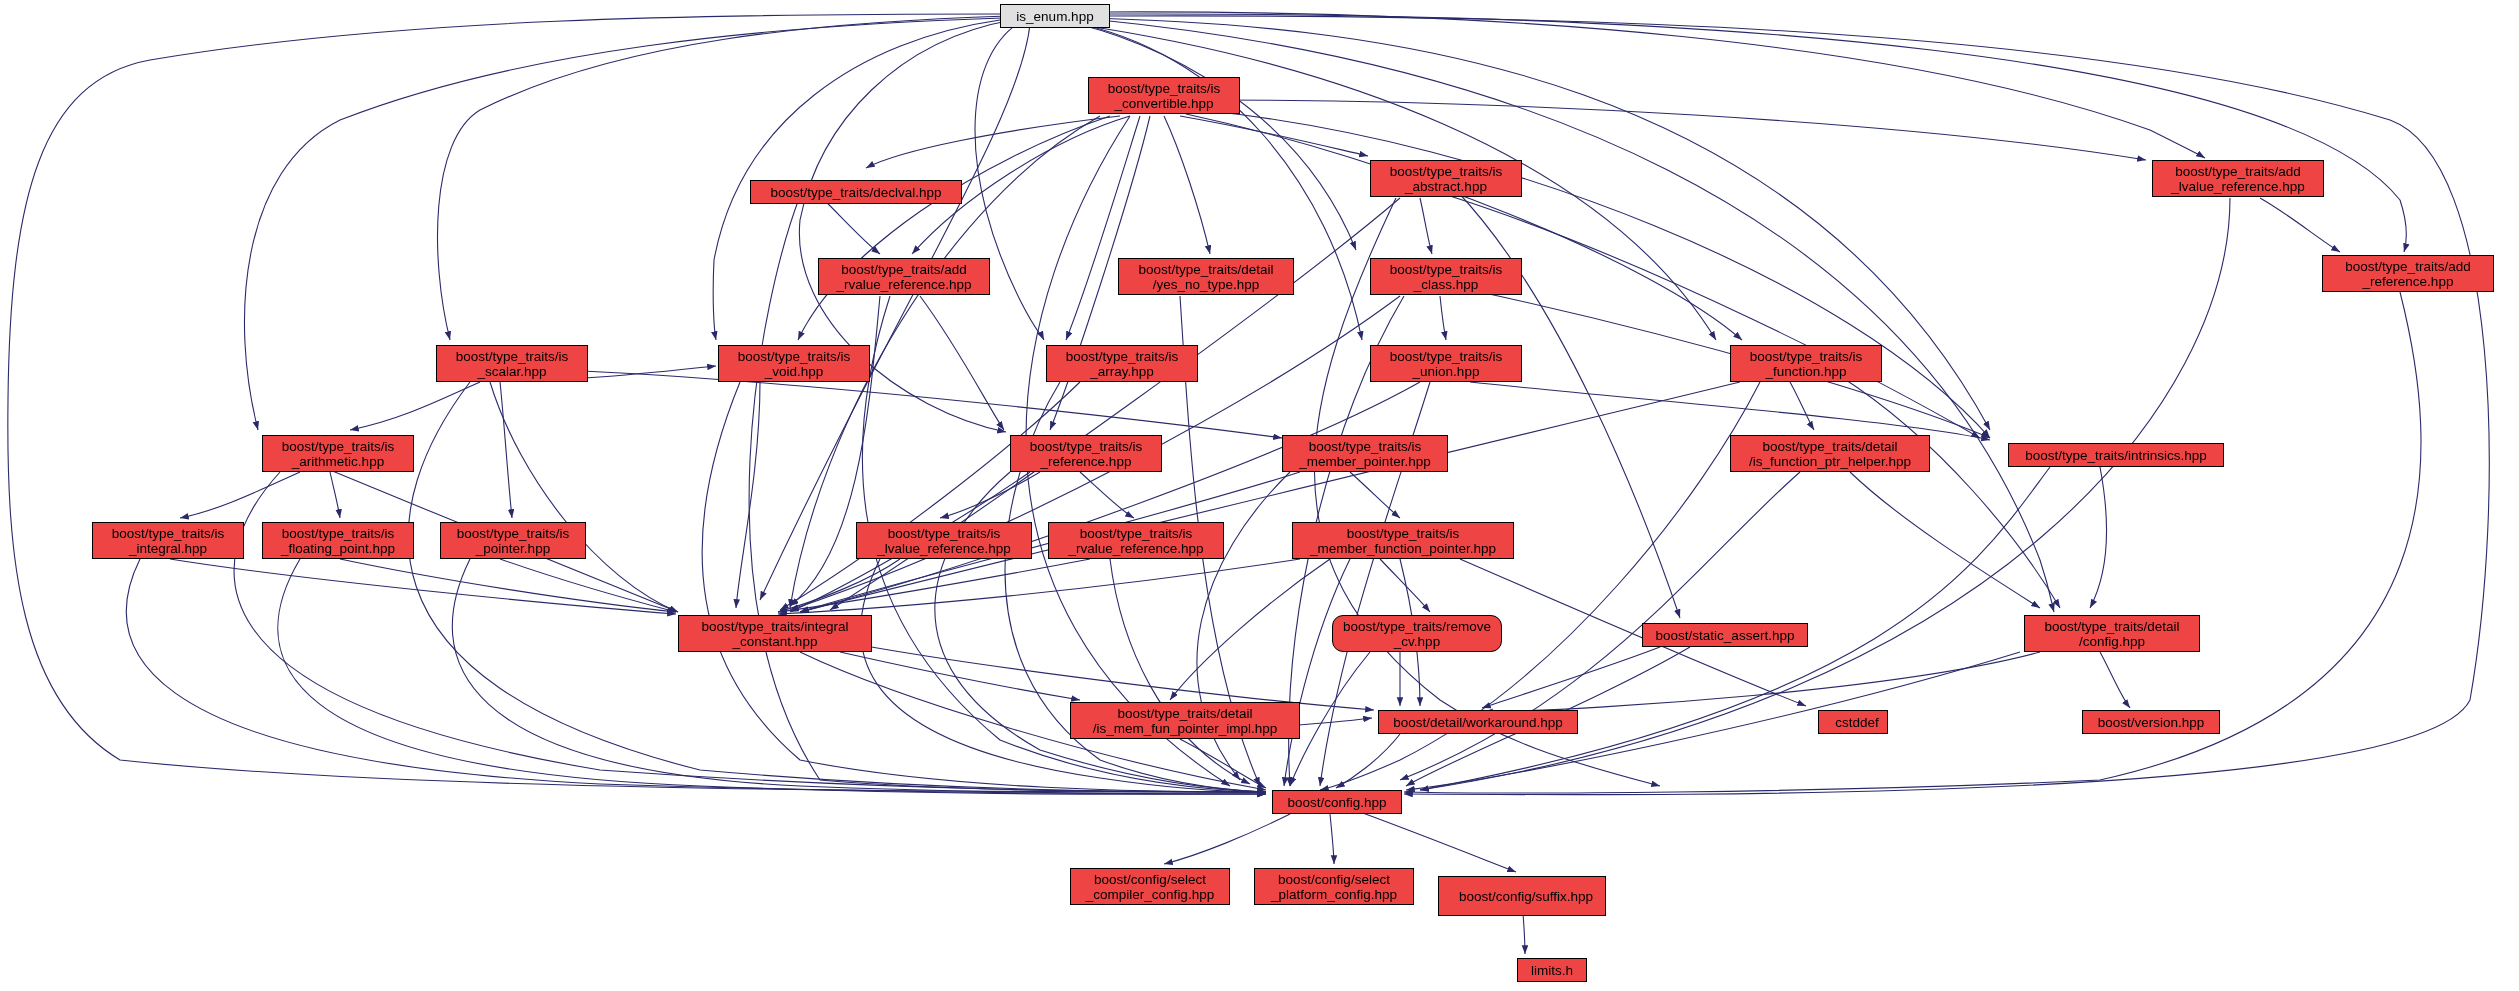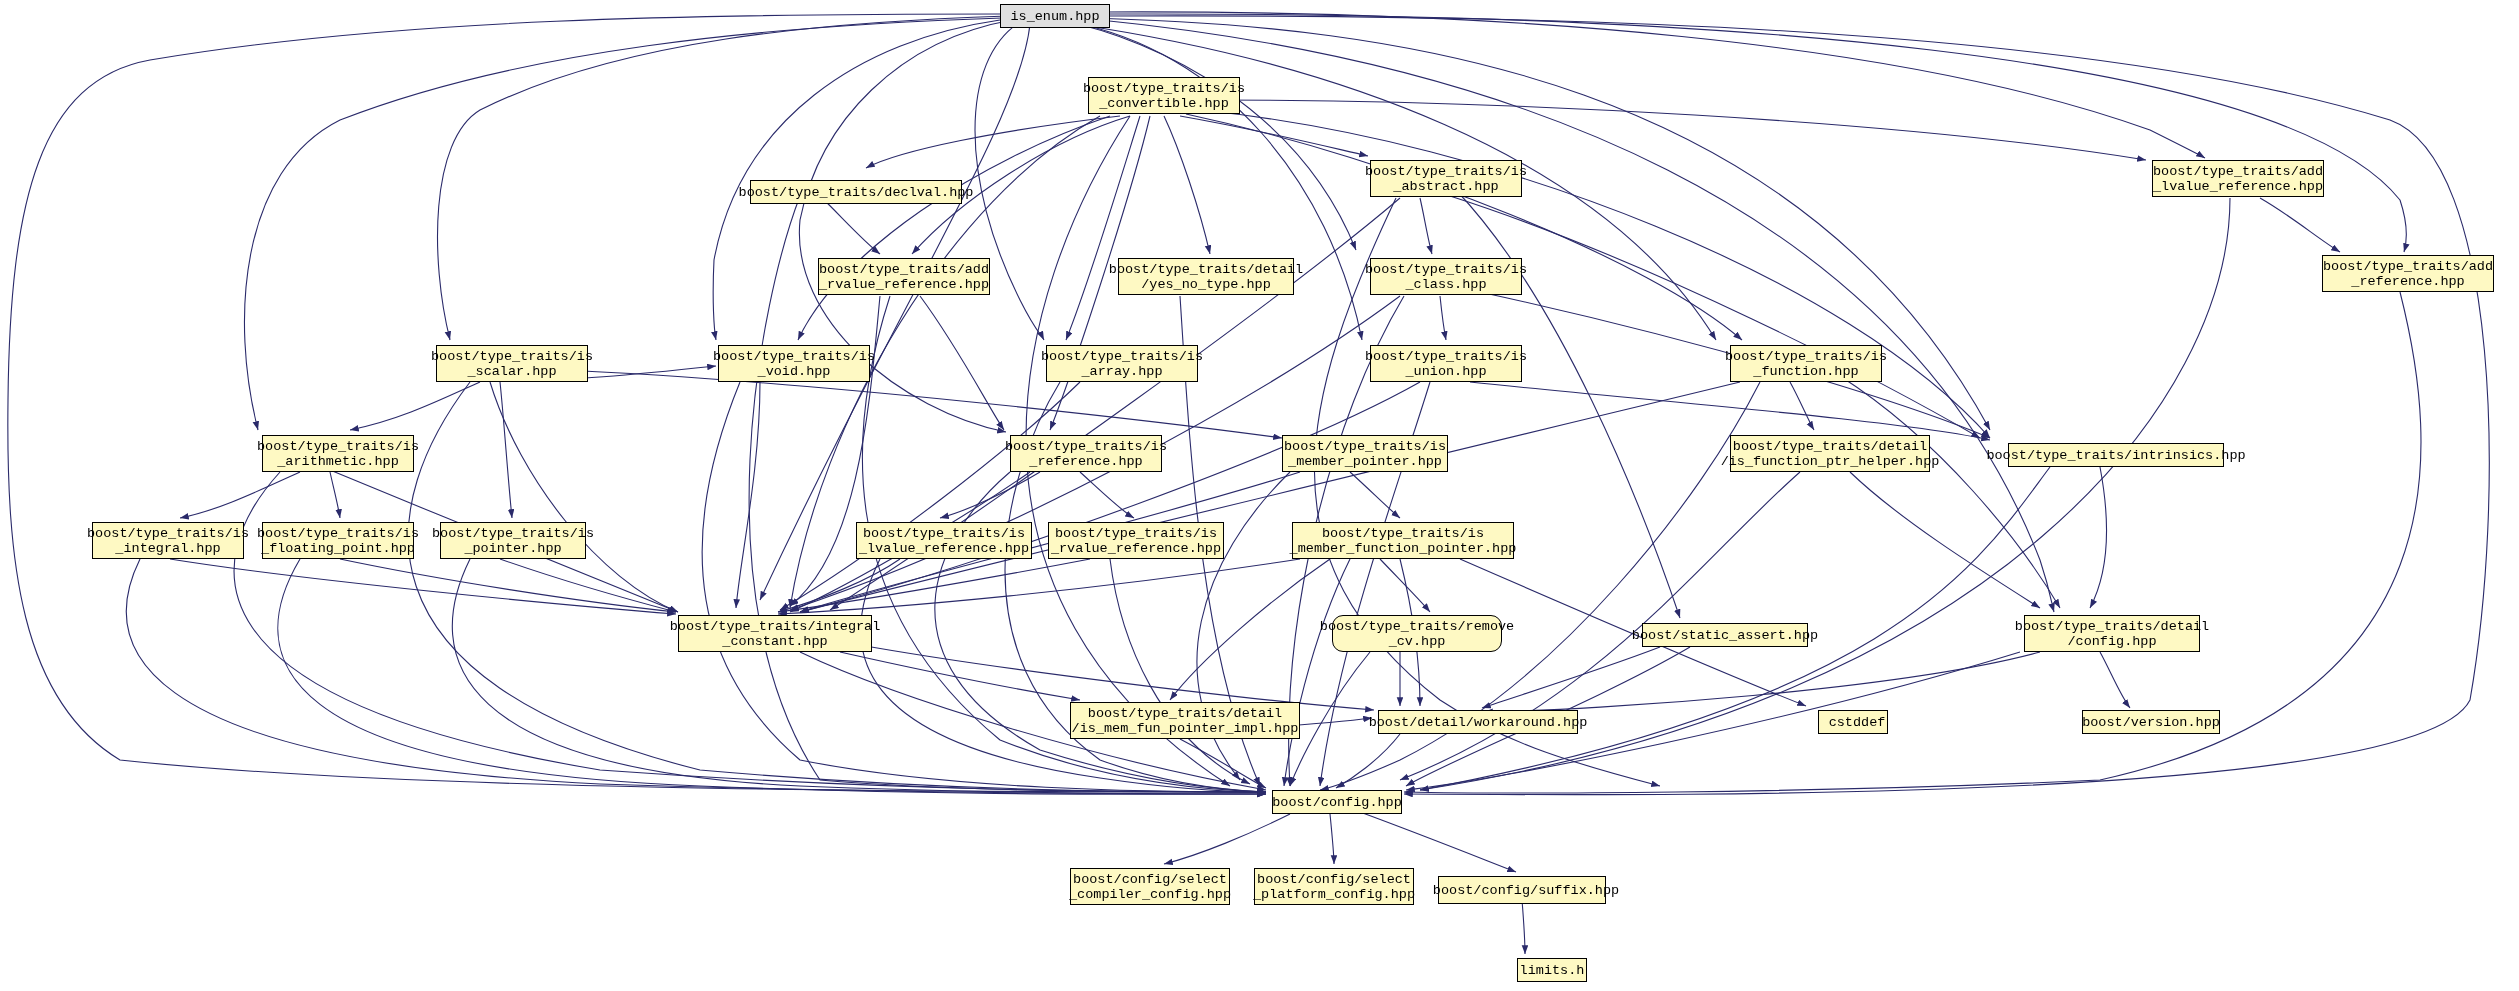--- a/index.html
+++ b/index.html
@@ -5,36 +5,36 @@
   html, body {
     margin: 0;
     padding: 0;
     background: #ffffff;
   }
   #canvas {
     position: relative;
     width: 2519px;
     height: 991px;
     background: #ffffff;
-    font-family: Liberation Mono, monospace;
+    font-family: Liberation Sans, sans-serif;
     overflow: hidden;
   }
   #edges {
     position: absolute;
     left: 0;
     top: 0;
     width: 2519px;
     height: 991px;
     pointer-events: none;
   }
   .node {
     position: absolute;
     box-sizing: border-box;
     border: 1px solid #000000;
-    background: #fef9c3;
+    background: #ef4444;
     color: #000000;
     font-size: 13.5px;
     line-height: 15px;
     text-align: center;
     display: flex;
     flex-direction: column;
     align-items: center;
     justify-content: center;
     white-space: pre;
     z-index: 2;
@@ -228,15 +228,15 @@
     <div class="node" style="left: 1332px; top: 615px; width: 170px; height: 37px; border-radius: 11px;"><span>boost/type_traits/remove</span><span>_cv.hpp</span></div>
     <div class="node" style="left: 1642px; top: 623px; width: 166px; height: 24px;"><span>boost/static_assert.hpp</span></div>
     <div class="node" style="left: 2024px; top: 615px; width: 176px; height: 37px;"><span>boost/type_traits/detail</span><span>/config.hpp</span></div>
     <div class="node" style="left: 1070px; top: 702px; width: 230px; height: 37px;"><span>boost/type_traits/detail</span><span>/is_mem_fun_pointer_impl.hpp</span></div>
     <div class="node" style="left: 1378px; top: 710px; width: 200px; height: 24px; text-align: center;"><span>boost/detail/workaround.hpp</span></div>
     <div class="node" style="left: 1818px; top: 710px; width: 70px; height: 24px; padding-left: 8px;"><span>cstddef</span></div>
     <div class="node" style="left: 2082px; top: 710px; width: 138px; height: 24px;"><span>boost/version.hpp</span></div>
     <div class="node" style="left: 1272px; top: 790px; width: 130px; height: 24px;"><span>boost/config.hpp</span></div>
     <div class="node" style="left: 1070px; top: 868px; width: 160px; height: 37px;"><span>boost/config/select</span><span>_compiler_config.hpp</span></div>
     <div class="node" style="left: 1254px; top: 868px; width: 160px; height: 37px;"><span>boost/config/select</span><span>_platform_config.hpp</span></div>
-    <div class="node" style="left: 1438px; top: 876px; width: 168px; height: 28px; padding-left: 8px;"><span>boost/config/suffix.hpp</span></div>
+    <div class="node" style="left: 1438px; top: 876px; width: 168px; height: 40px; padding-left: 8px;"><span>boost/config/suffix.hpp</span></div>
     <div class="node" style="left: 1517px; top: 958px; width: 70px; height: 24px;"><span>limits.h</span></div>
   </div>
 
 </body></html>

